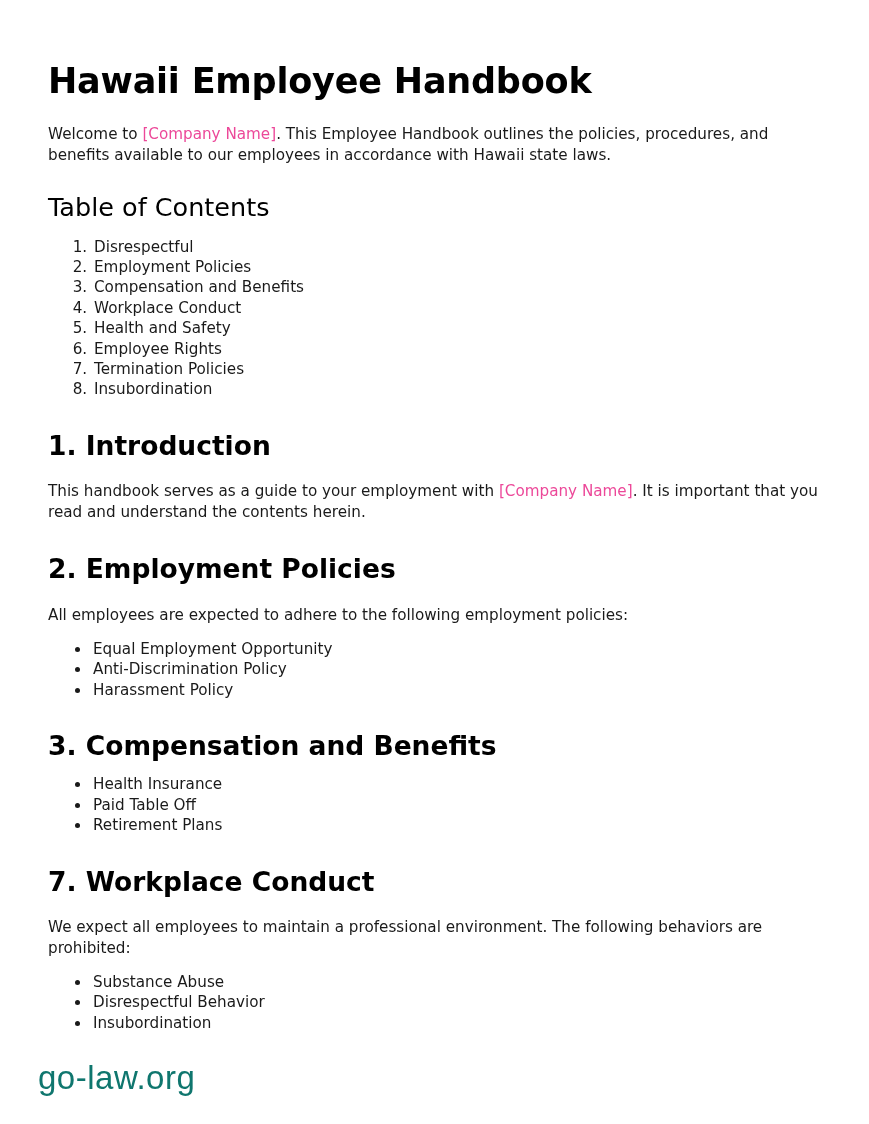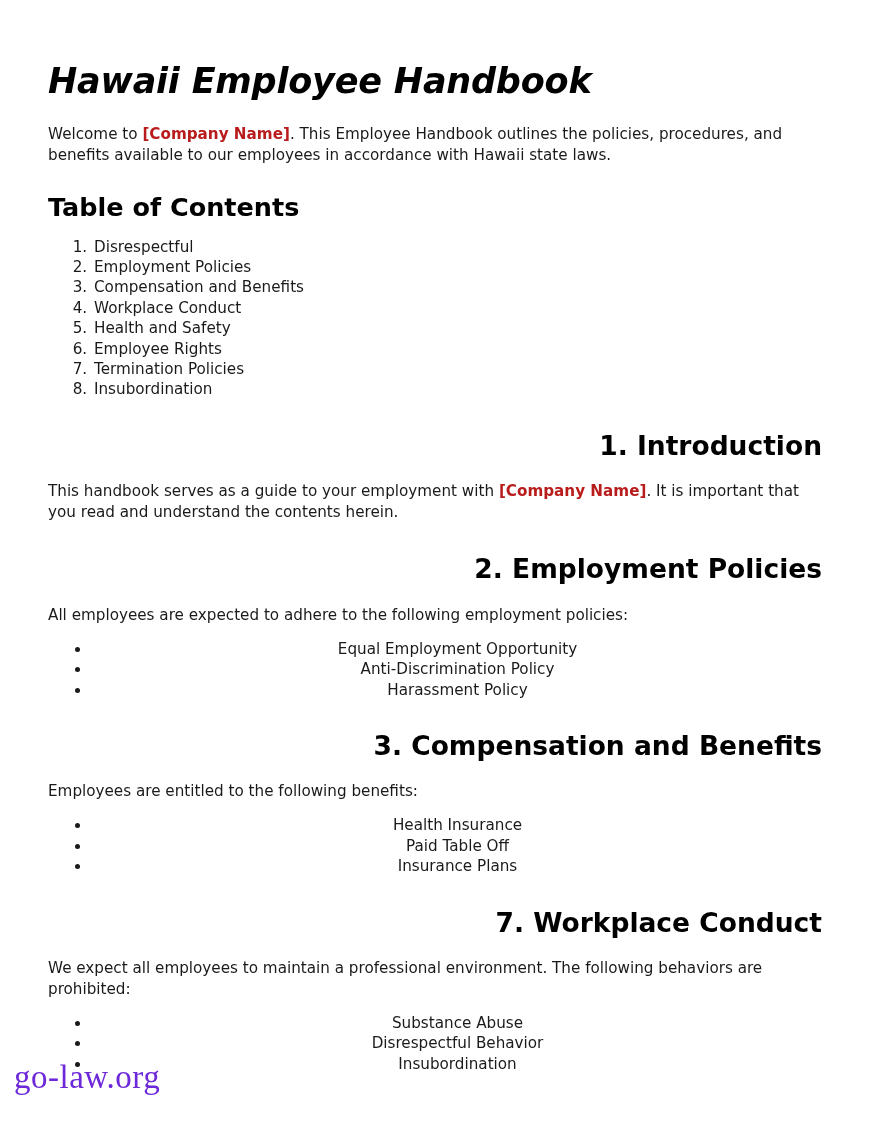--- a/index.html
+++ b/index.html
@@ -25,47 +25,45 @@
     box-sizing: border-box;
     padding: 48px 47px 0 48px;
   }
   .doc-title {
     font-size: 35px;
     font-weight: bold;
     letter-spacing: -0.2px;
     line-height: 1.12;
     margin: 14px 0 0 0;
     color: #000000;
-    font-style: italic;
   }
   .intro-para {
     font-size: 15.2px;
     line-height: 21px;
     margin: 23px 0 0 0;
     max-width: 780px;
     color: #1a1a1a;
   }
   .intro-para b, .body-para b {
-    font-weight: bold;
-    color: #b91c1c;
+    font-weight: normal;
+    color: #ec4899;
   }
   h2.toc-heading {
     font-size: 25.5px;
-    font-weight: bold;
+    font-weight: normal;
     line-height: 1.15;
     margin: 27px 0 0 0;
     color: #000000;
   }
   h2.section-heading {
     font-size: 26.5px;
     font-weight: bold;
     line-height: 1.15;
     margin: 31px 0 0 0;
     color: #000000;
-    text-align: right;
   }
   ol.toc-list {
     margin: 14px 0 0 0;
     padding: 0 0 0 44px;
     list-style-position: outside;
     list-style-type: decimal;
   }
   ol.toc-list li {
     font-size: 15.2px;
     line-height: 20.4px;
@@ -83,30 +81,29 @@
     margin: 13px 0 0 0;
     padding: 0 0 0 43px;
     list-style-position: outside;
     list-style-type: disc;
   }
   ul.bullet-list li {
     font-size: 15.2px;
     line-height: 20.4px;
     padding-left: 2px;
     color: #1a1a1a;
-    text-align: center;
   }
   .watermark {
     position: absolute;
-    left: 14px;
+    left: 38px;
     top: 1059px;
-    font-family: Liberation Serif, serif;
+    font-family: Liberation Sans, sans-serif;
     font-size: 33px;
     letter-spacing: 0.5px;
-    color: #6d28d9;
+    color: #0f766e;
     white-space: nowrap;
   }
 </style>
 </head>
 <body>
 
 <div class="page">
 
   <h1 class="doc-title">Hawaii Employee Handbook</h1>
 
@@ -134,25 +131,24 @@
 
   <h2 class="section-heading">2. Employment Policies</h2>
   <p class="body-para">All employees are expected to adhere to the following employment policies:</p>
   <ul class="bullet-list">
     <li>Equal Employment Opportunity</li>
     <li>Anti-Discrimination Policy</li>
     <li>Harassment Policy</li>
   </ul>
 
   <h2 class="section-heading">3. Compensation and Benefits</h2>
-  <p class="body-para">Employees are entitled to the following benefits:</p>
   <ul class="bullet-list">
     <li>Health Insurance</li>
     <li>Paid Table Off</li>
-    <li>Insurance Plans</li>
+    <li>Retirement Plans</li>
   </ul>
 
   <h2 class="section-heading">7. Workplace Conduct</h2>
   <p class="body-para">We expect all employees to maintain a professional environment. The following behaviors are prohibited:</p>
   <ul class="bullet-list">
     <li>Substance Abuse</li>
     <li>Disrespectful Behavior</li>
     <li>Insubordination</li>
   </ul>
 

